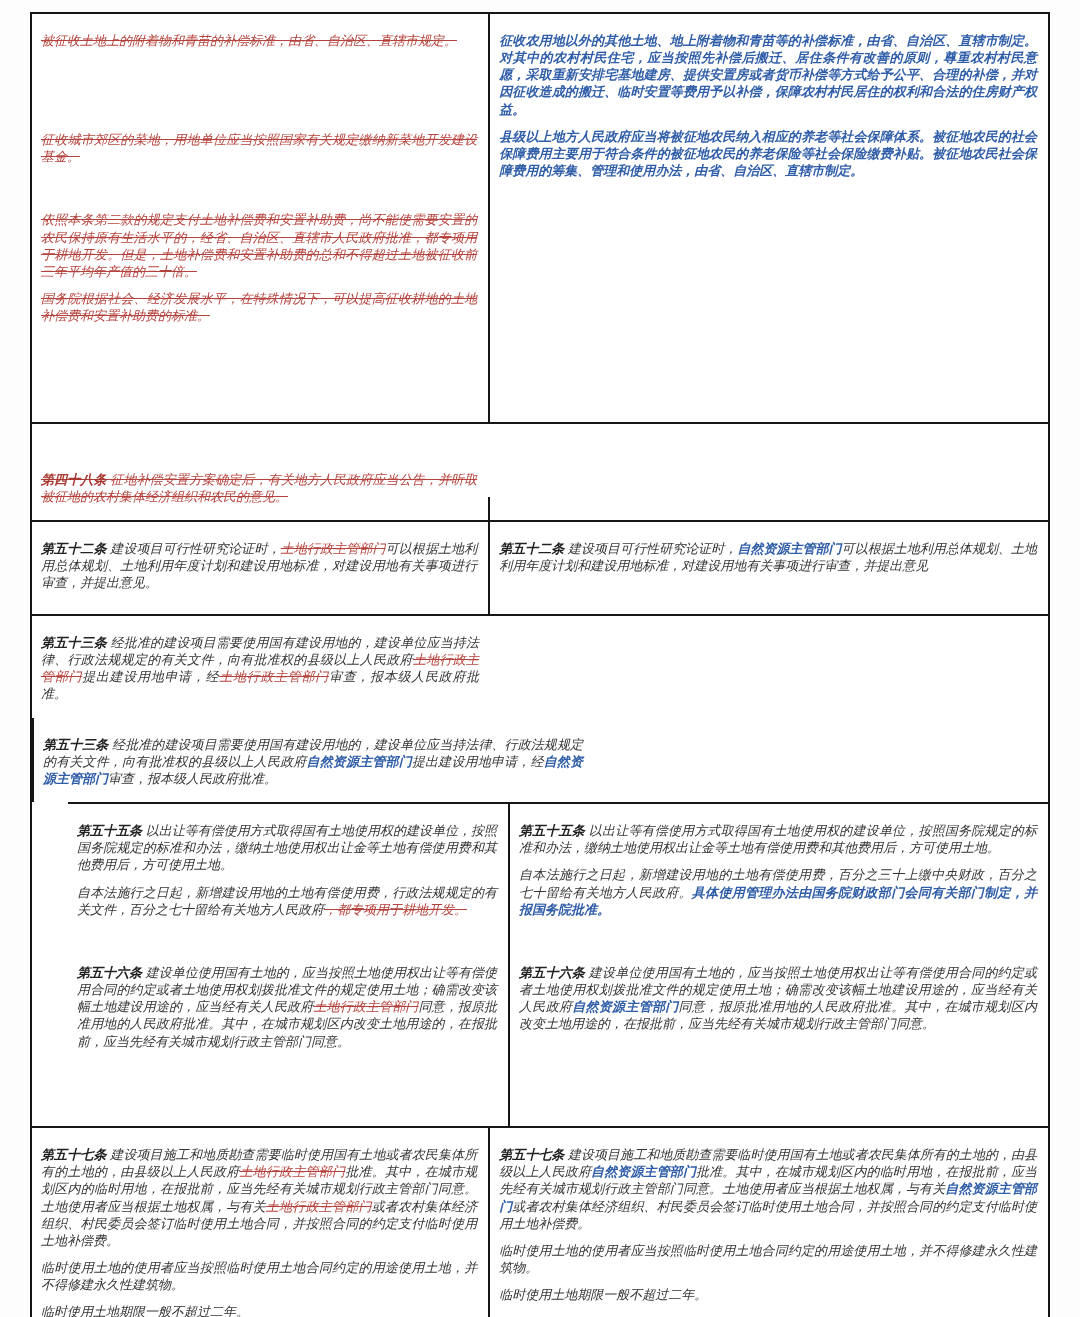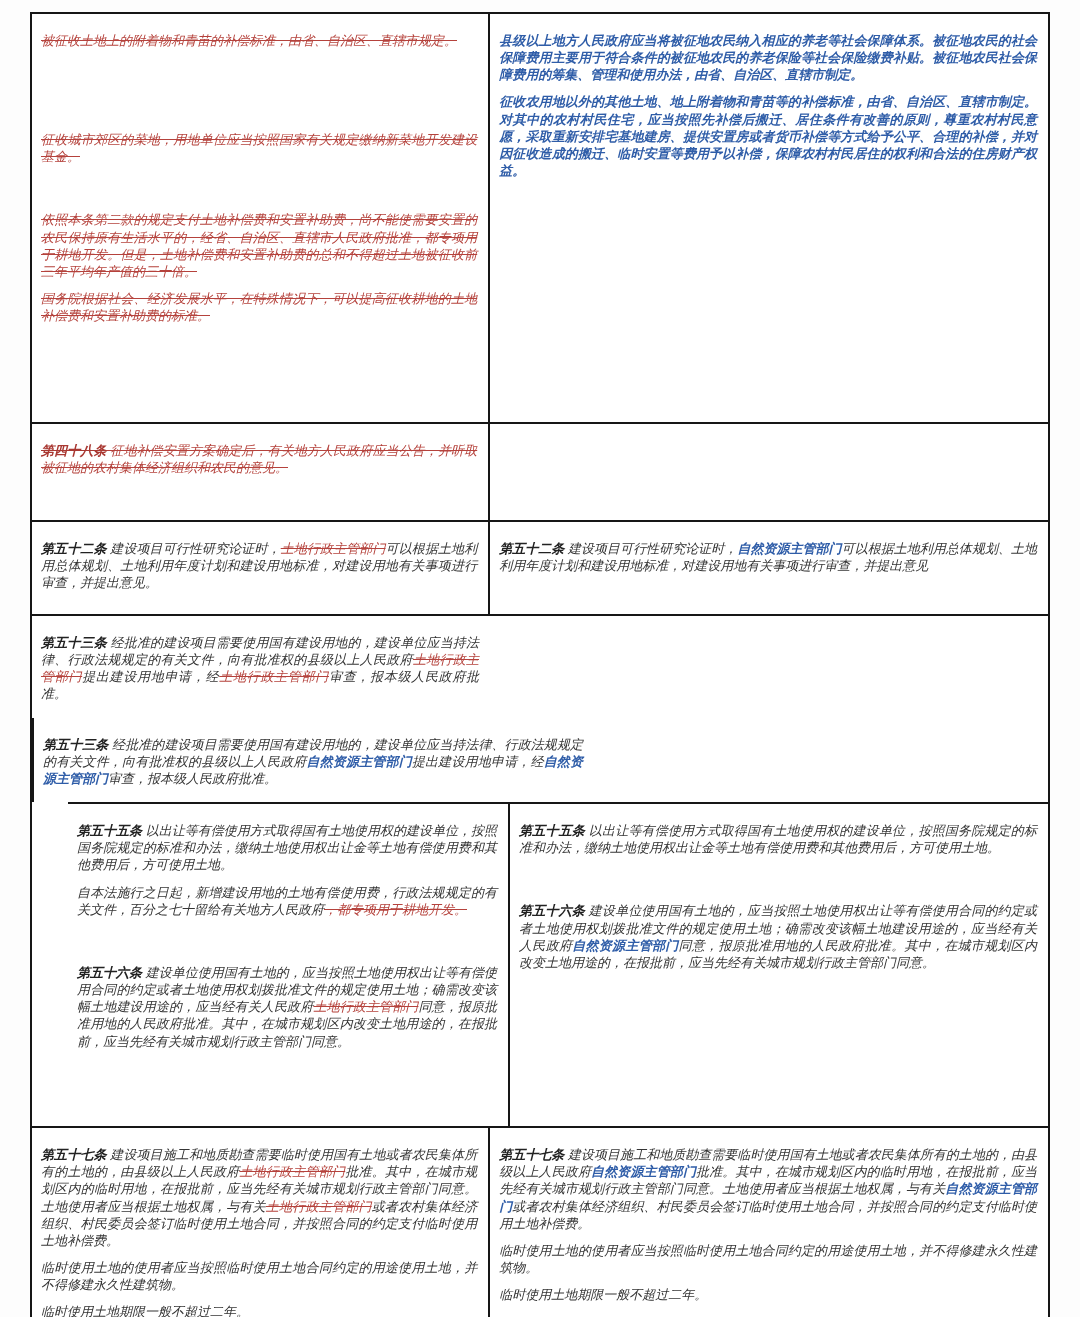--- a/index.html
+++ b/index.html
@@ -19,21 +19,21 @@
     font-size:13px;line-height:1.32;color:#343434;
     text-align:justify;
     font-style:italic;
   }
   .cell.left{width:458px;}
   .cell.right{width:562px;border-left:2px solid #161616;}
   .cell p{margin:0 0 10px 0;}
   .cell p.blank{height:26px;margin:0 0 10px 0;}
   
   .row:nth-child(1){min-height:408px;}
-  .row:nth-child(2){min-height:96px;}
+  .row:nth-child(2){min-height:96px;align-items:flex-end;}
   .row:nth-child(3){min-height:92px;}
   .row:nth-child(4){min-height:104px;flex-direction:column;}
   .row:nth-child(5){min-height:322px;margin-left:36px;}
   .row:nth-child(6){min-height:258px;}
   
   .txt{color:#343434;}
   .bold{color:#222222;font-weight:700;}
   .del{color:#b5423c;text-decoration:line-through;}
   .delbold{color:#a93832;font-weight:700;text-decoration:line-through;}
   .ins{color:#2f5da8;font-weight:700;}
@@ -47,22 +47,22 @@
         <div class="cell left">
           <p><span class="del">被征收土地上的附着物和青苗的补偿标准，由省、自治区、直辖市规定。</span></p>
           <p class="blank"></p>
           <p class="blank"></p>
           <p><span class="del">征收城市郊区的菜地，用地单位应当按照国家有关规定缴纳新菜地开发建设基金。</span></p>
           <p class="blank"></p>
           <p><span class="del">依照本条第二款的规定支付土地补偿费和安置补助费，尚不能使需要安置的农民保持原有生活水平的，经省、自治区、直辖市人民政府批准，都专项用于耕地开发。但是，土地补偿费和安置补助费的总和不得超过土地被征收前三年平均年产值的三十倍。</span></p>
           <p><span class="del">国务院根据社会、经济发展水平，在特殊情况下，可以提高征收耕地的土地补偿费和安置补助费的标准。</span></p>
         </div>
         <div class="cell right">
+          <p><span class="ins">征收农用地以外的其他土地、地上附着物和青苗等的补偿标准，由省、自治区、直辖市制定。对其中的农村村民住宅，应当按照先补偿后搬迁、居住条件有改善的原则，尊重农村村民意愿，采取重新安排宅基地建房、提供安置房或者货币补偿等方式给予公平、合理的补偿，并对因征收造成的搬迁、临时安置等费用予以补偿，保障农村村民居住的权利和合法的住房财产权益。</span></p>
           <p><span class="ins">县级以上地方人民政府应当将被征地农民纳入相应的养老等社会保障体系。被征地农民的社会保障费用主要用于符合条件的被征地农民的养老保险等社会保险缴费补贴。被征地农民社会保障费用的筹集、管理和使用办法，由省、自治区、直辖市制定。</span></p>
-          <p><span class="ins">征收农用地以外的其他土地、地上附着物和青苗等的补偿标准，由省、自治区、直辖市制定。对其中的农村村民住宅，应当按照先补偿后搬迁、居住条件有改善的原则，尊重农村村民意愿，采取重新安排宅基地建房、提供安置房或者货币补偿等方式给予公平、合理的补偿，并对因征收造成的搬迁、临时安置等费用予以补偿，保障农村村民居住的权利和合法的住房财产权益。</span></p>
         </div>
       </div>
       <div class="row">
         <div class="cell left">
           <p><span class="delbold">第四十八条</span><span class="del"> 征地补偿安置方案确定后，有关地方人民政府应当公告，并听取被征地的农村集体经济组织和农民的意见。</span></p>
         </div>
         <div class="cell right"></div>
       </div>
       <div class="row">
         <div class="cell left">
@@ -82,20 +82,21 @@
       </div>
       <div class="row">
         <div class="cell left">
           <p><span class="bold">第五十五条</span><span class="txt"> 以出让等有偿使用方式取得国有土地使用权的建设单位，按照国务院规定的标准和办法，缴纳土地使用权出让金等土地有偿使用费和其他费用后，方可使用土地。</span></p>
           <p><span class="txt">自本法施行之日起，新增建设用地的土地有偿使用费，行政法规规定的有关文件，百分之七十留给有关地方人民政府</span><span class="del">，都专项用于耕地开发。</span></p>
           <p class="blank"></p>
           <p><span class="bold">第五十六条</span><span class="txt"> 建设单位使用国有土地的，应当按照土地使用权出让等有偿使用合同的约定或者土地使用权划拨批准文件的规定使用土地；确需改变该幅土地建设用途的，应当经有关人民政府</span><span class="del">土地行政主管部门</span><span class="txt">同意，报原批准用地的人民政府批准。其中，在城市规划区内改变土地用途的，在报批前，应当先经有关城市规划行政主管部门同意。</span></p>
         </div>
         <div class="cell right">
           <p><span class="bold">第五十五条</span><span class="txt"> 以出让等有偿使用方式取得国有土地使用权的建设单位，按照国务院规定的标准和办法，缴纳土地使用权出让金等土地有偿使用费和其他费用后，方可使用土地。</span></p>
+          <p><span class="txt">自本法施行之日起，新增建设用地的土地有偿使用费，百分之三十上缴中央财政，百分之七十留给有关地方人民政府。</span><span class="ins">具体使用管理办法由国务院财政部门会同有关部门制定，并报国务院批准。</span></p>
           <p class="blank"></p>
           <p><span class="bold">第五十六条</span><span class="txt"> 建设单位使用国有土地的，应当按照土地使用权出让等有偿使用合同的约定或者土地使用权划拨批准文件的规定使用土地；确需改变该幅土地建设用途的，应当经有关人民政府</span><span class="ins">自然资源主管部门</span><span class="txt">同意，报原批准用地的人民政府批准。其中，在城市规划区内改变土地用途的，在报批前，应当先经有关城市规划行政主管部门同意。</span></p>
         </div>
       </div>
       <div class="row">
         <div class="cell left">
           <p><span class="bold">第五十七条</span><span class="txt"> 建设项目施工和地质勘查需要临时使用国有土地或者农民集体所有的土地的，由县级以上人民政府</span><span class="del">土地行政主管部门</span><span class="txt">批准。其中，在城市规划区内的临时用地，在报批前，应当先经有关城市规划行政主管部门同意。土地使用者应当根据土地权属，与有关</span><span class="del">土地行政主管部门</span><span class="txt">或者农村集体经济组织、村民委员会签订临时使用土地合同，并按照合同的约定支付临时使用土地补偿费。</span></p>
           <p><span class="txt">临时使用土地的使用者应当按照临时使用土地合同约定的用途使用土地，并不得修建永久性建筑物。</span></p>
           <p><span class="txt">临时使用土地期限一般不超过二年。</span></p>
         </div>

